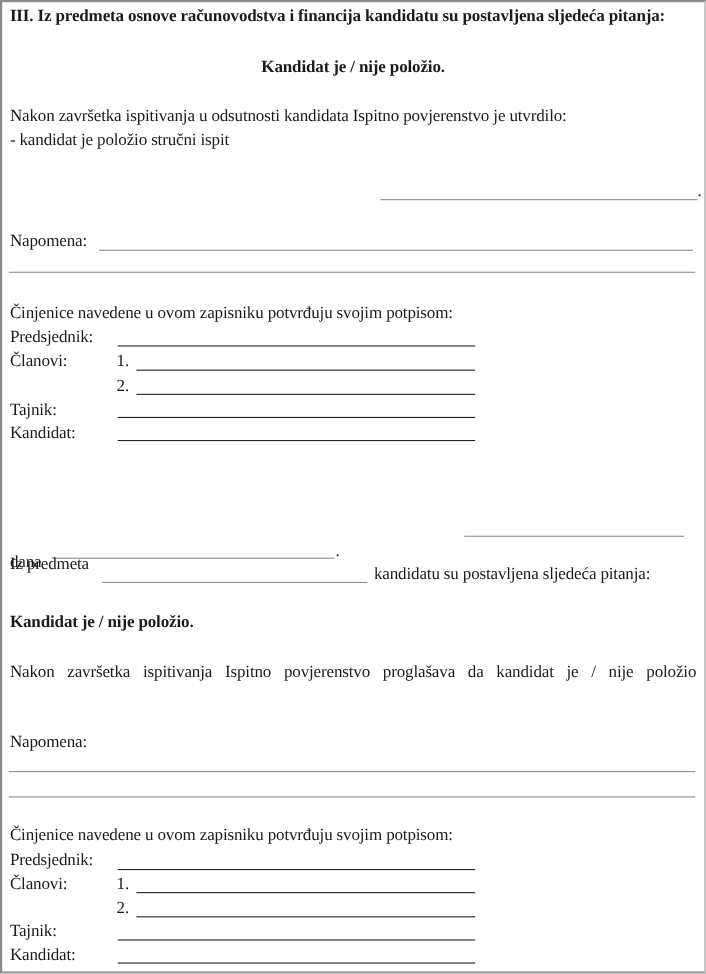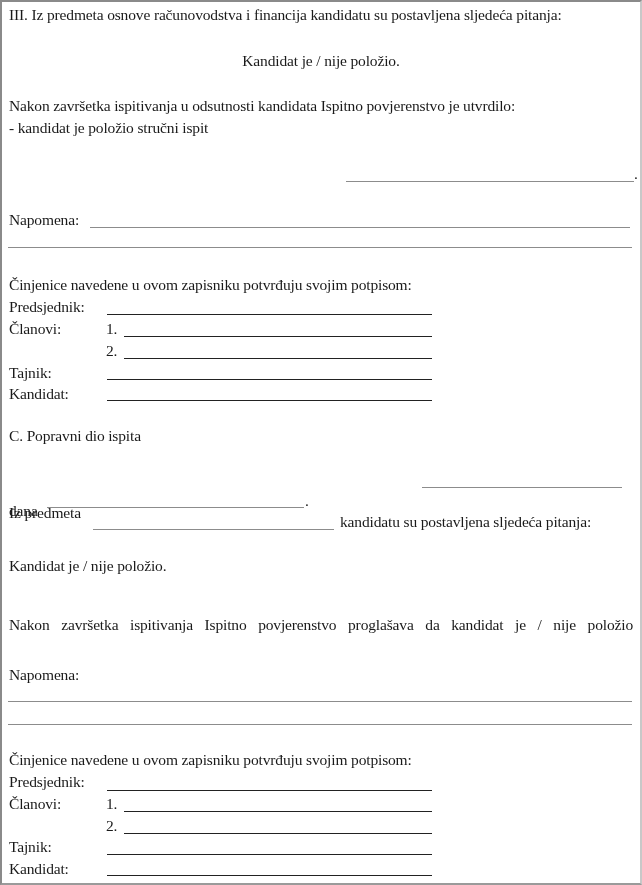--- a/index.html
+++ b/index.html
@@ -10,40 +10,40 @@
     width: 642px; height: 885px;
     border: 2px solid #8a8a8a;
     border-right-color: #c8c8c8;
     border-bottom-color: #9a9a9a;
     font-family: "Liberation Serif", "DejaVu Serif", serif;
     font-size: 15.5px;
     color: #1a1a1a;
     letter-spacing: -0.15px;
   }
   .t { position: absolute; left: 7px; white-space: nowrap; line-height: 18px; }
-  .bold { font-weight: normal; }
+  .bold { font-weight: bold; }
   .center { left: 0; right: 0; text-align: center; }
   .uline {
     position: absolute;
     border-bottom: 1px solid #8c8c8c;
     height: 0;
   }
   .sig { border-bottom: 1px solid #222; }
   .justify {
     position: absolute; left: 7px; width: 624px;
     line-height: 22px; text-align: justify; text-align-last: left;
   }
-  .justify .first { display: block; text-align: justify; text-align-last: justify; margin-top: 14px; }
+  .justify .first { display: block; text-align: justify; text-align-last: justify; }
 </style>
 </head>
 <body>
 
 <div class="page">
 
-  <div class="t" style="top:4px;">III. Iz predmeta osnove računovodstva i financija kandidatu su postavljena sljedeća pitanja:</div>
+  <div class="t" style="top:4px;font-weight:bold;">III. Iz predmeta osnove računovodstva i financija kandidatu su postavljena sljedeća pitanja:</div>
   <div class="t bold center" style="top:50px;">Kandidat je / nije položio.</div>
   <div class="t" style="top:117px;">- kandidat je položio stručni ispit</div>
   <div class="t" style="top:95px;">Nakon završetka ispitivanja u odsutnosti kandidata Ispitno povjerenstvo je utvrdilo:</div>
   <div class="uline" style="left:344px; width:288px; top:179px;"></div>
   <div class="t" style="left:632px; top:163px;">.</div>
 
   <div class="t" style="top:209px;">Napomena:</div>
   <div class="uline" style="left:88px; width:540px; top:225px;"></div>
   <div class="uline" style="left:6px; width:624px; top:245px;"></div>
 
@@ -53,21 +53,20 @@
   <div class="t" style="top:318px;">Članovi:</div>
   <div class="t" style="left:104px; top:318px;">1.</div>
   <div class="uline sig" style="left:122px; width:308px; top:334px;"></div>
   <div class="t" style="left:104px; top:340px;">2.</div>
   <div class="uline sig" style="left:122px; width:308px; top:356px;"></div>
   <div class="t" style="top:362px;">Tajnik:</div>
   <div class="uline sig" style="left:105px; width:325px; top:377px;"></div>
   <div class="t" style="top:383px;">Kandidat:</div>
   <div class="uline sig" style="left:105px; width:325px; top:398px;"></div>
 
-  <div class="t bold" style="top:425px;">C. Popravni dio ispita</div>
   <div class="uline" style="left:420px; width:200px; top:485px;"></div>
   <div class="t" style="top:500px;">dana</div>
   <div class="uline" style="left:45px; width:257px; top:505px;"></div>
   <div class="t" style="left:303px; top:490px;">.</div>
   <div class="t" style="top:490px;margin-top:12px;">Iz predmeta</div>
   <div class="uline" style="left:91px; width:241px; top:527px;"></div>
   <div class="t" style="left:338px; top:511px;">kandidatu su postavljena sljedeća pitanja:</div>
 
   <div class="t bold" style="top:555px;">Kandidat je / nije položio.</div>
 

